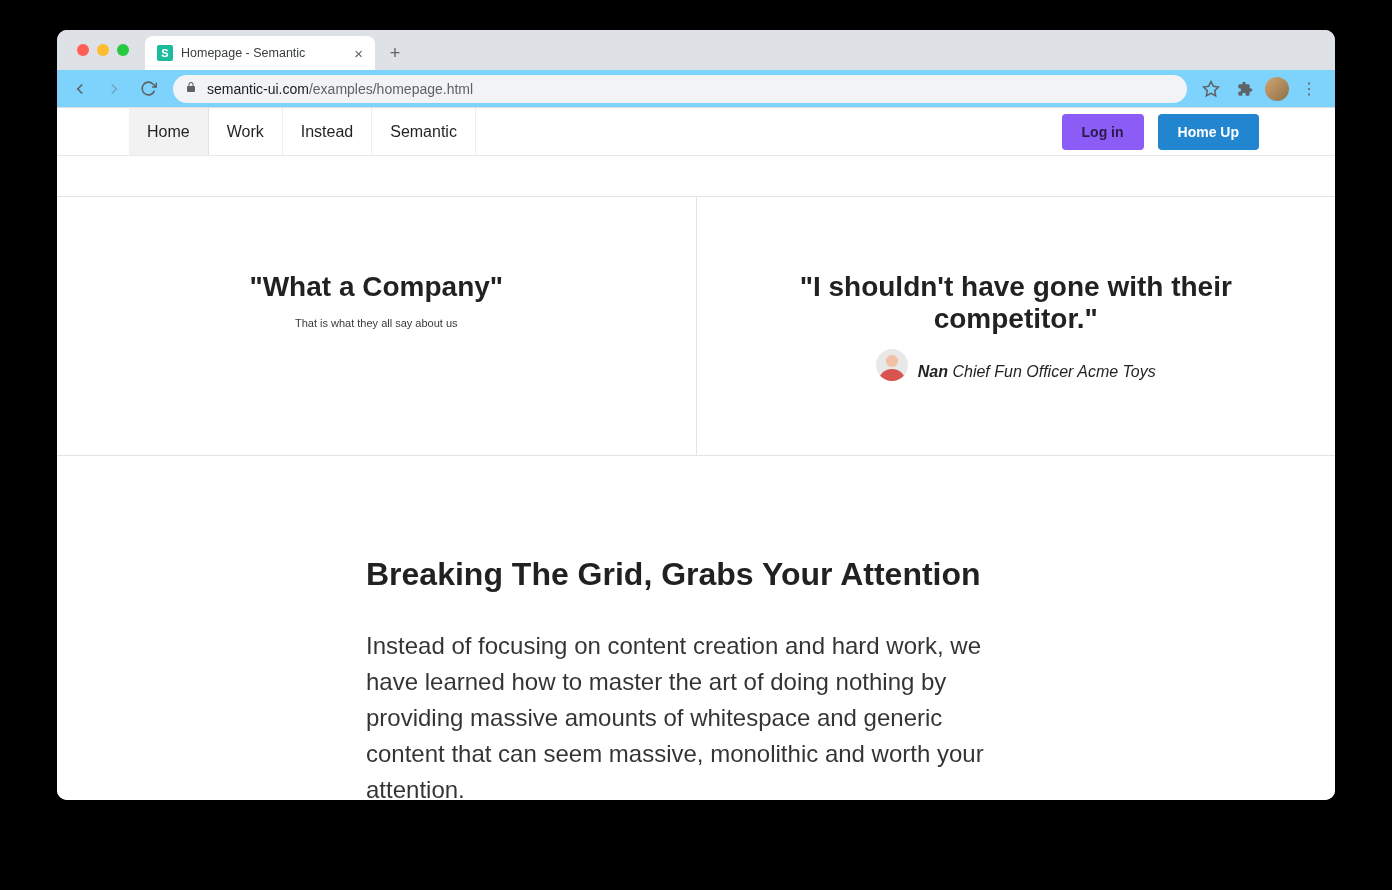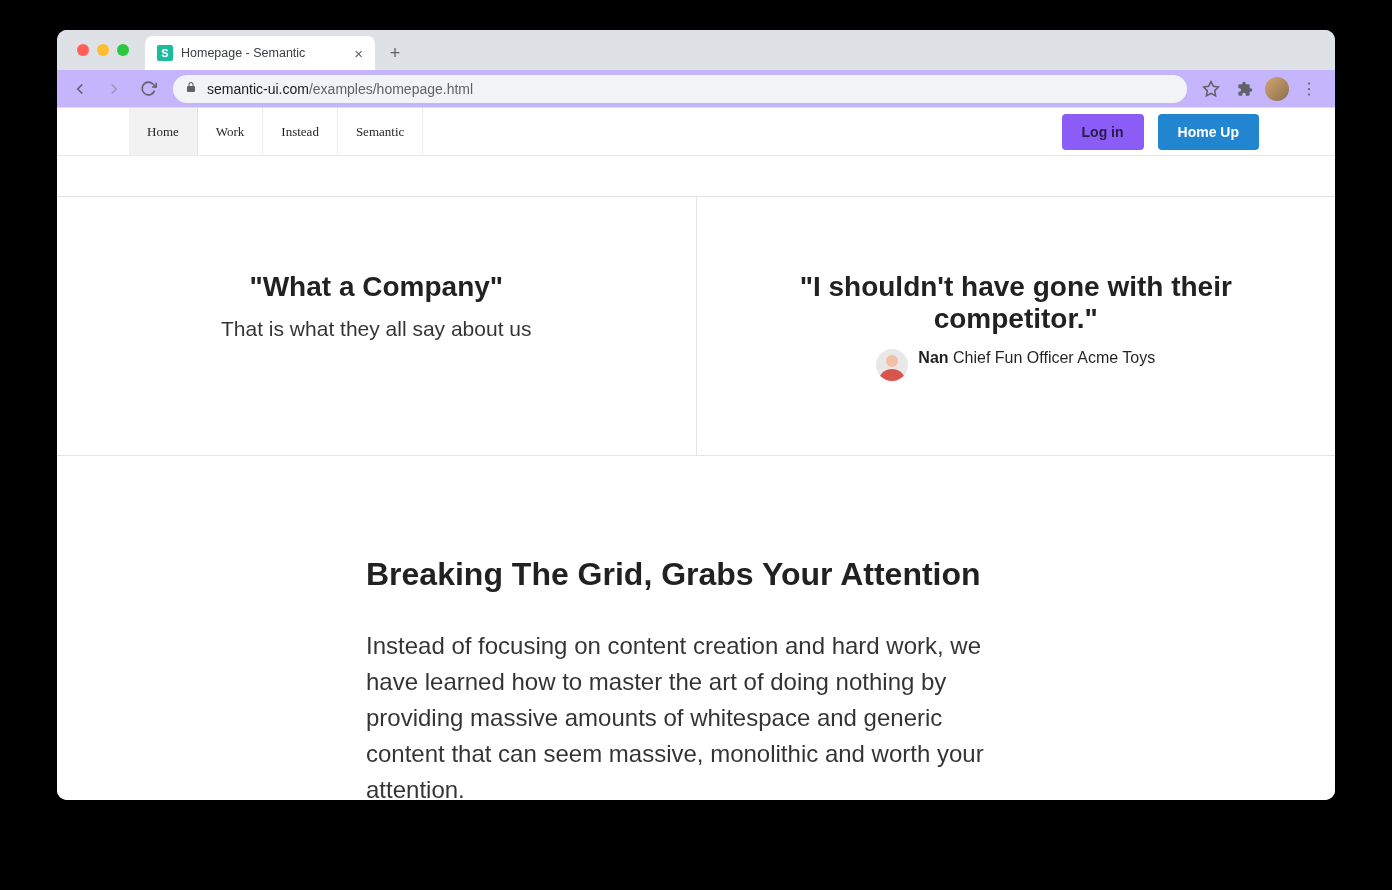--- a/index.html
+++ b/index.html
@@ -70,21 +70,21 @@
     .tab-close { color: #5f6368; font-size: 15px; cursor: pointer; }
     .new-tab {
       width: 28px; height: 28px;
       display: flex; align-items: center; justify-content: center;
       color: #5f6368; font-size: 18px;
       margin-left: 6px; margin-bottom: 3px;
       cursor: pointer;
     }
     .address-bar {
       height: 38px;
-      background: #c4b5fd;
+      background: #7dd3fc;
       border-bottom: 1px solid #e0e0e0;
       display: flex;
       align-items: center;
       padding: 0 8px;
       gap: 4px;
       text-align: center;
     }
     .nav-btn {
       width: 30px; height: 30px;
       border-radius: 50%;
@@ -138,25 +138,24 @@
       height: 48px;
       border-bottom: 1px solid rgba(34,36,38,0.1);
       display: flex;
       align-items: stretch;
       padding: 0 72px;
     }
     .nav-item {
       padding: 0 18px;
       display: flex;
       align-items: center;
-      font-size: 13px;
+      font-size: 16px;
       color: rgba(0,0,0,0.87);
       cursor: pointer;
       border-right: 1px solid rgba(34,36,38,0.08);
-      font-family: Liberation Serif, serif;
     }
     .nav-item.active {
       background: rgba(0,0,0,0.05);
     }
     .nav-spacer { flex: 1; }
     .nav-right {
       display: flex;
       align-items: center;
       gap: 14px;
       padding-right: 4px;
@@ -191,30 +190,31 @@
     .quote-col:first-child {
       border-right: 1px solid rgba(34,36,38,0.12);
     }
     .quote-headline {
       font-size: 28px;
       font-weight: 700;
       color: rgba(0,0,0,0.87);
       margin-bottom: 14px;
     }
     .quote-sub {
-      font-size: 21px;
+      font-size: 11px;
       color: rgba(0,0,0,0.8);
     }
     .attribution {
       display: flex;
-      align-items: flex-start;
+      align-items: flex-end;
       justify-content: center;
       gap: 10px;
       font-size: 16px;
       color: rgba(0,0,0,0.87);
+      font-style: italic;
     }
     .attr-avatar {
       width: 32px; height: 32px;
       border-radius: 50%;
       background: #e8e8e8;
       position: relative;
       overflow: hidden;
     }
     .attr-avatar::before {
       content: "";

